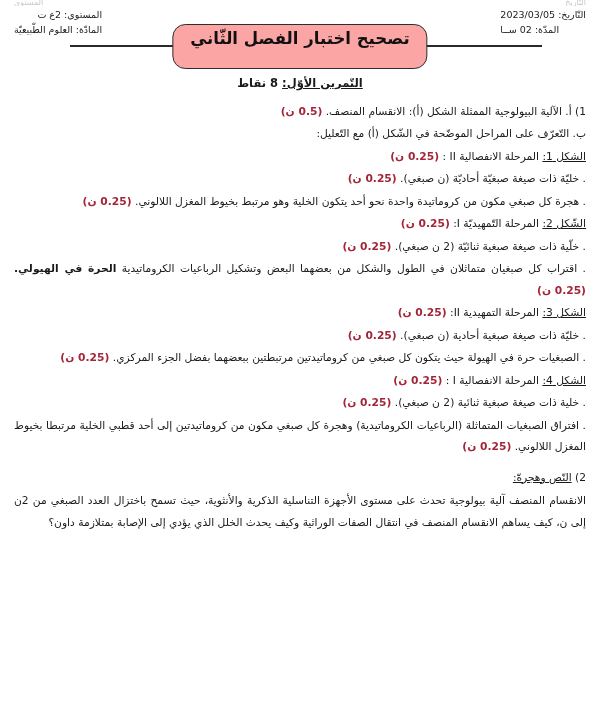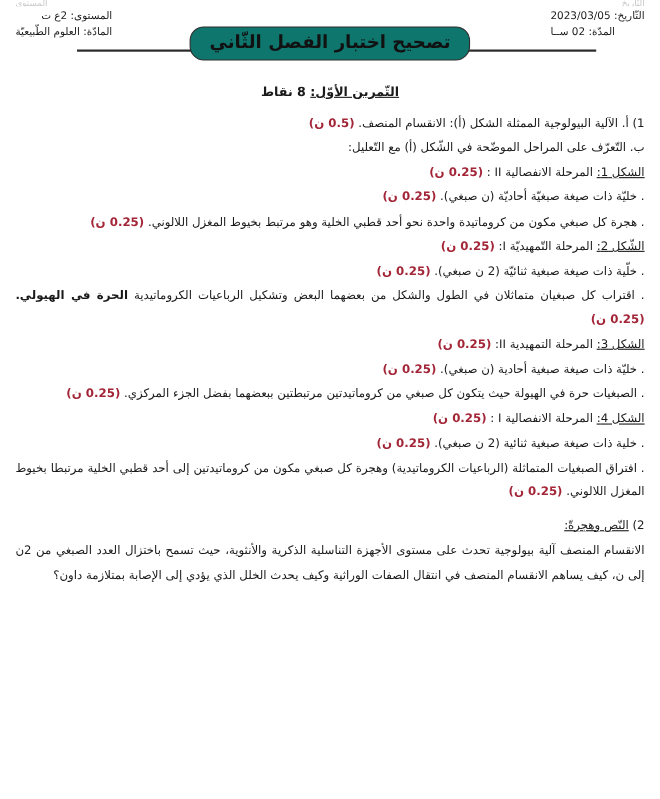--- a/index.html
+++ b/index.html
@@ -70,22 +70,22 @@
     border-top: 2.2px solid #2a2a2a;
   }
 
   .title-box {
     position: absolute;
     left: 50%;
     transform: translateX(-50%);
     top: 24px;
     border: 1.6px solid #2d2d2d;
     border-radius: 13px;
-    background: #0f766e;
-    padding: 4px 17px 6px 17px;
+    background: #fca5a5;
+    padding: 4px 17px 20px 17px;
     z-index: 3;
   }
   .title-text {
     font-size: 16.5px;
     font-weight: bold;
     letter-spacing: -0.2px;
     white-space: nowrap;
     color: #111;
   }
 
@@ -170,21 +170,21 @@
 
     <div class="blk right-al">
       <span class="lbl">الشكل 1:</span><span> المرحلة الانفصالية II :</span>
       <span class="mark">(0.25 ن)</span>
     </div>
     <div class="blk right-al">
       <span>. خليّة ذات صيغة صبغيّة أحاديّة (ن صبغي).</span>
       <span class="mark">(0.25 ن)</span>
     </div>
     <div class="blk just-al">
-      <span>. هجرة كل صبغي مكون من كروماتيدة واحدة نحو أحد قطبي الخلية وهو مرتبط بخيوط المغزل اللالوني.</span>
+      <span>. هجرة كل صبغي مكون من كروماتيدة واحدة نحو أحد يتكون الخلية وهو مرتبط بخيوط المغزل اللالوني.</span>
       <span class="mark">(0.25 ن)</span>
     </div>
 
     <div class="blk right-al">
       <span class="lbl">الشّكل 2:</span><span> المرحلة التّمهيديّة I:</span>
       <span class="mark">(0.25 ن)</span>
     </div>
     <div class="blk right-al">
       <span>. خلّية ذات صيغة صبغية ثنائيّة (2 ن صبغي).</span>
       <span class="mark">(0.25 ن)</span>

